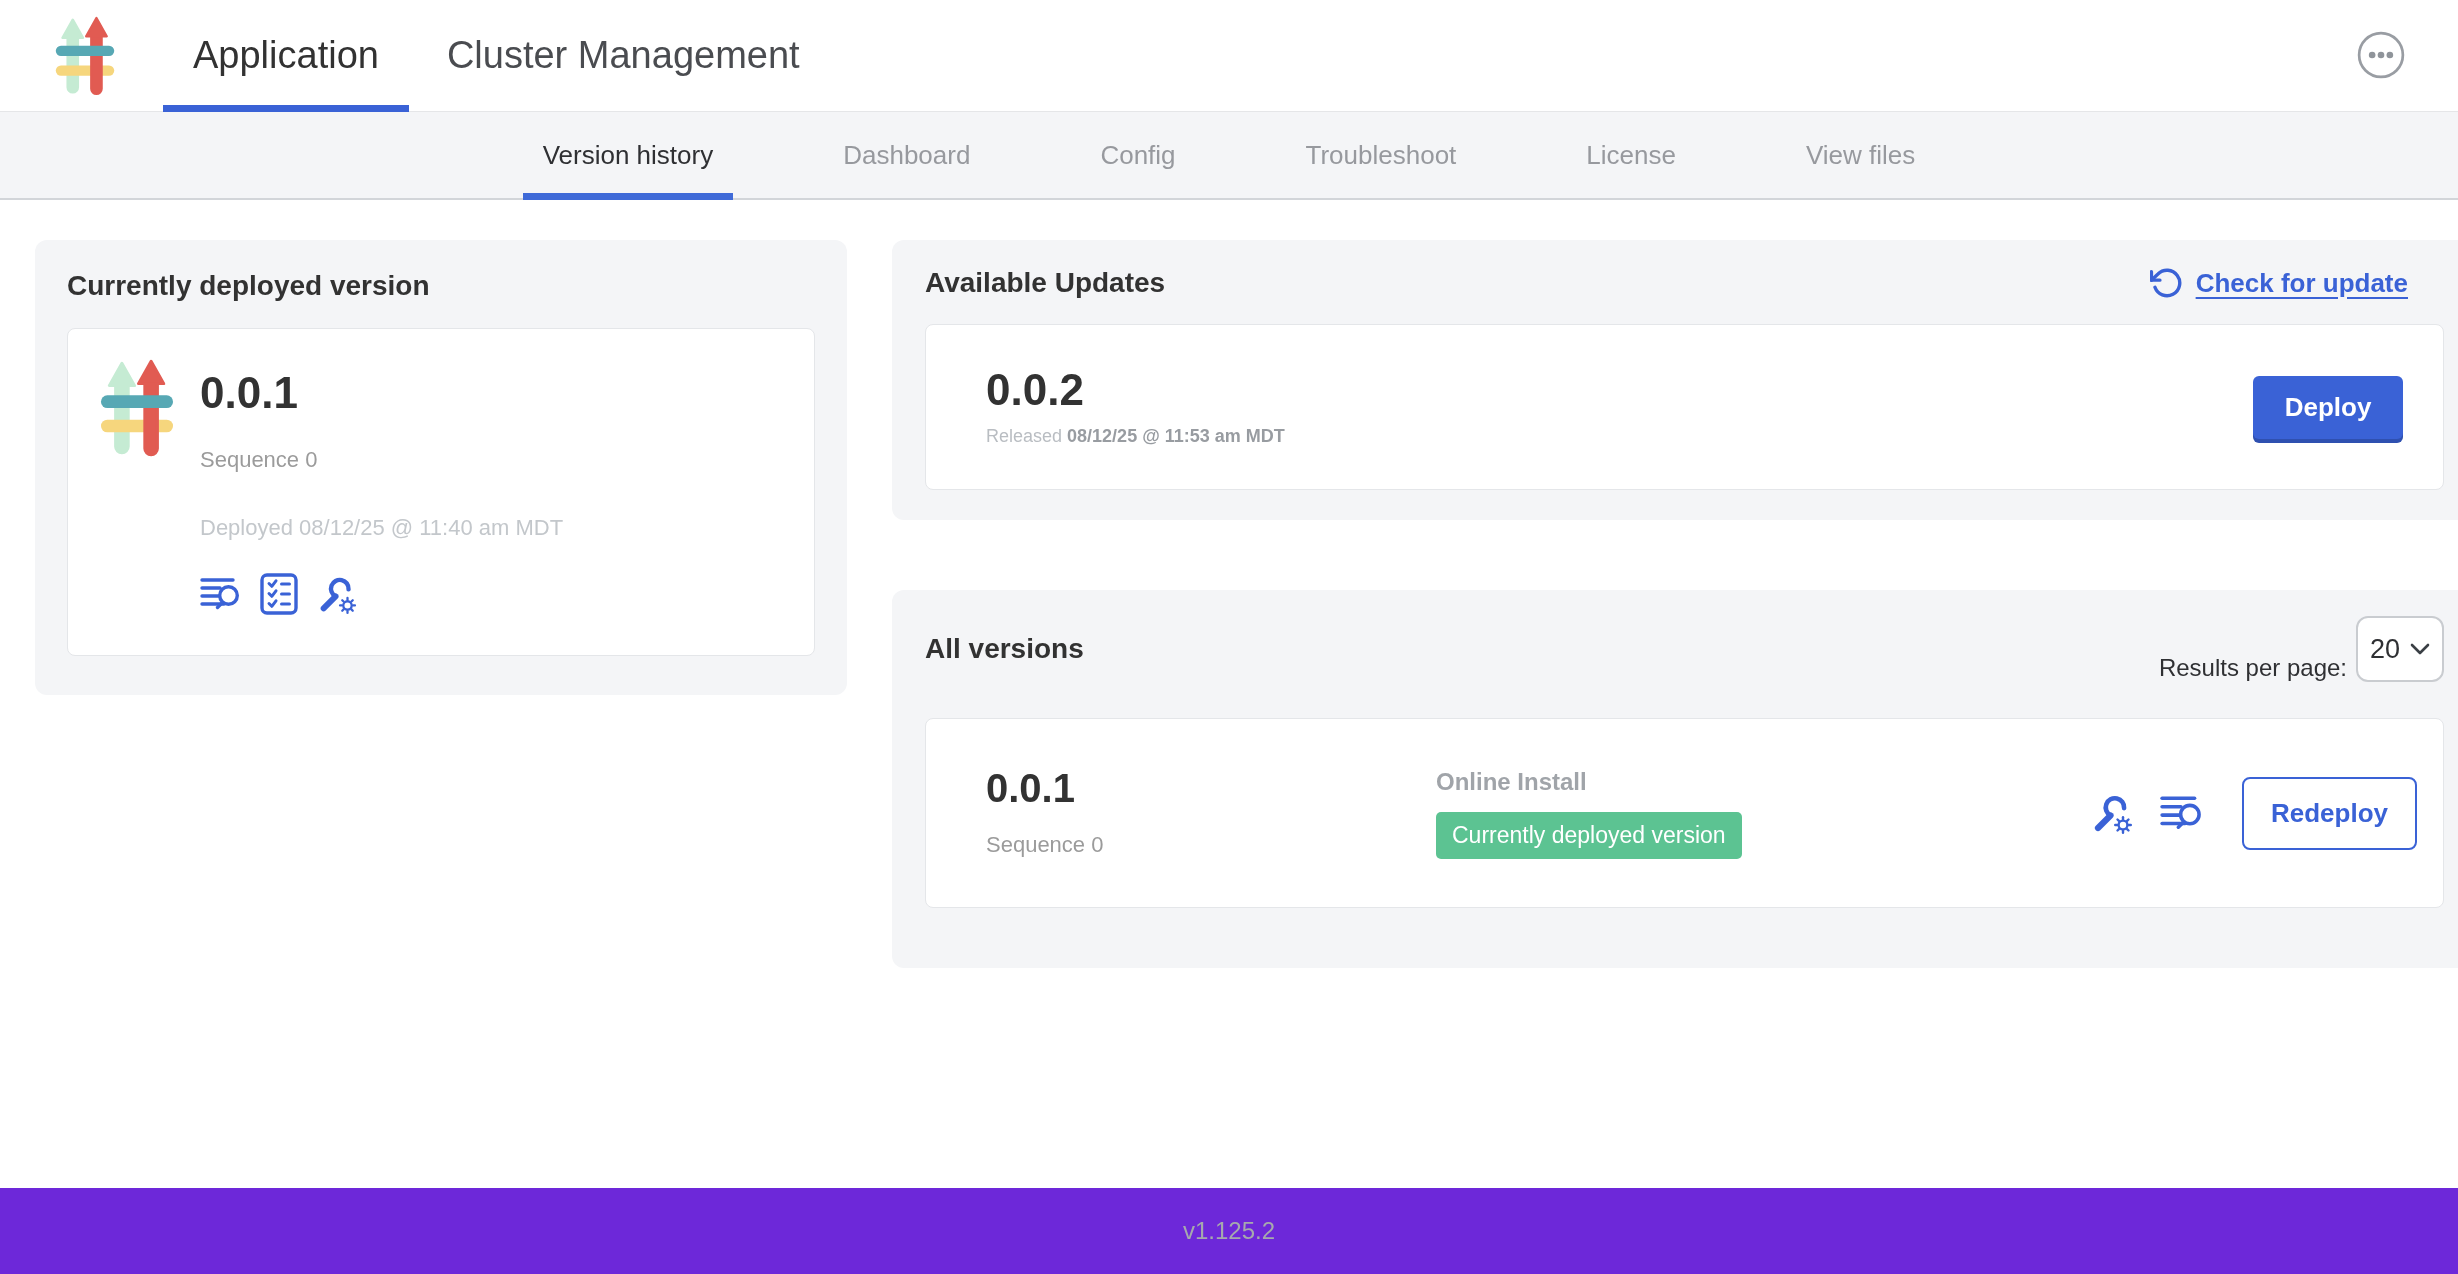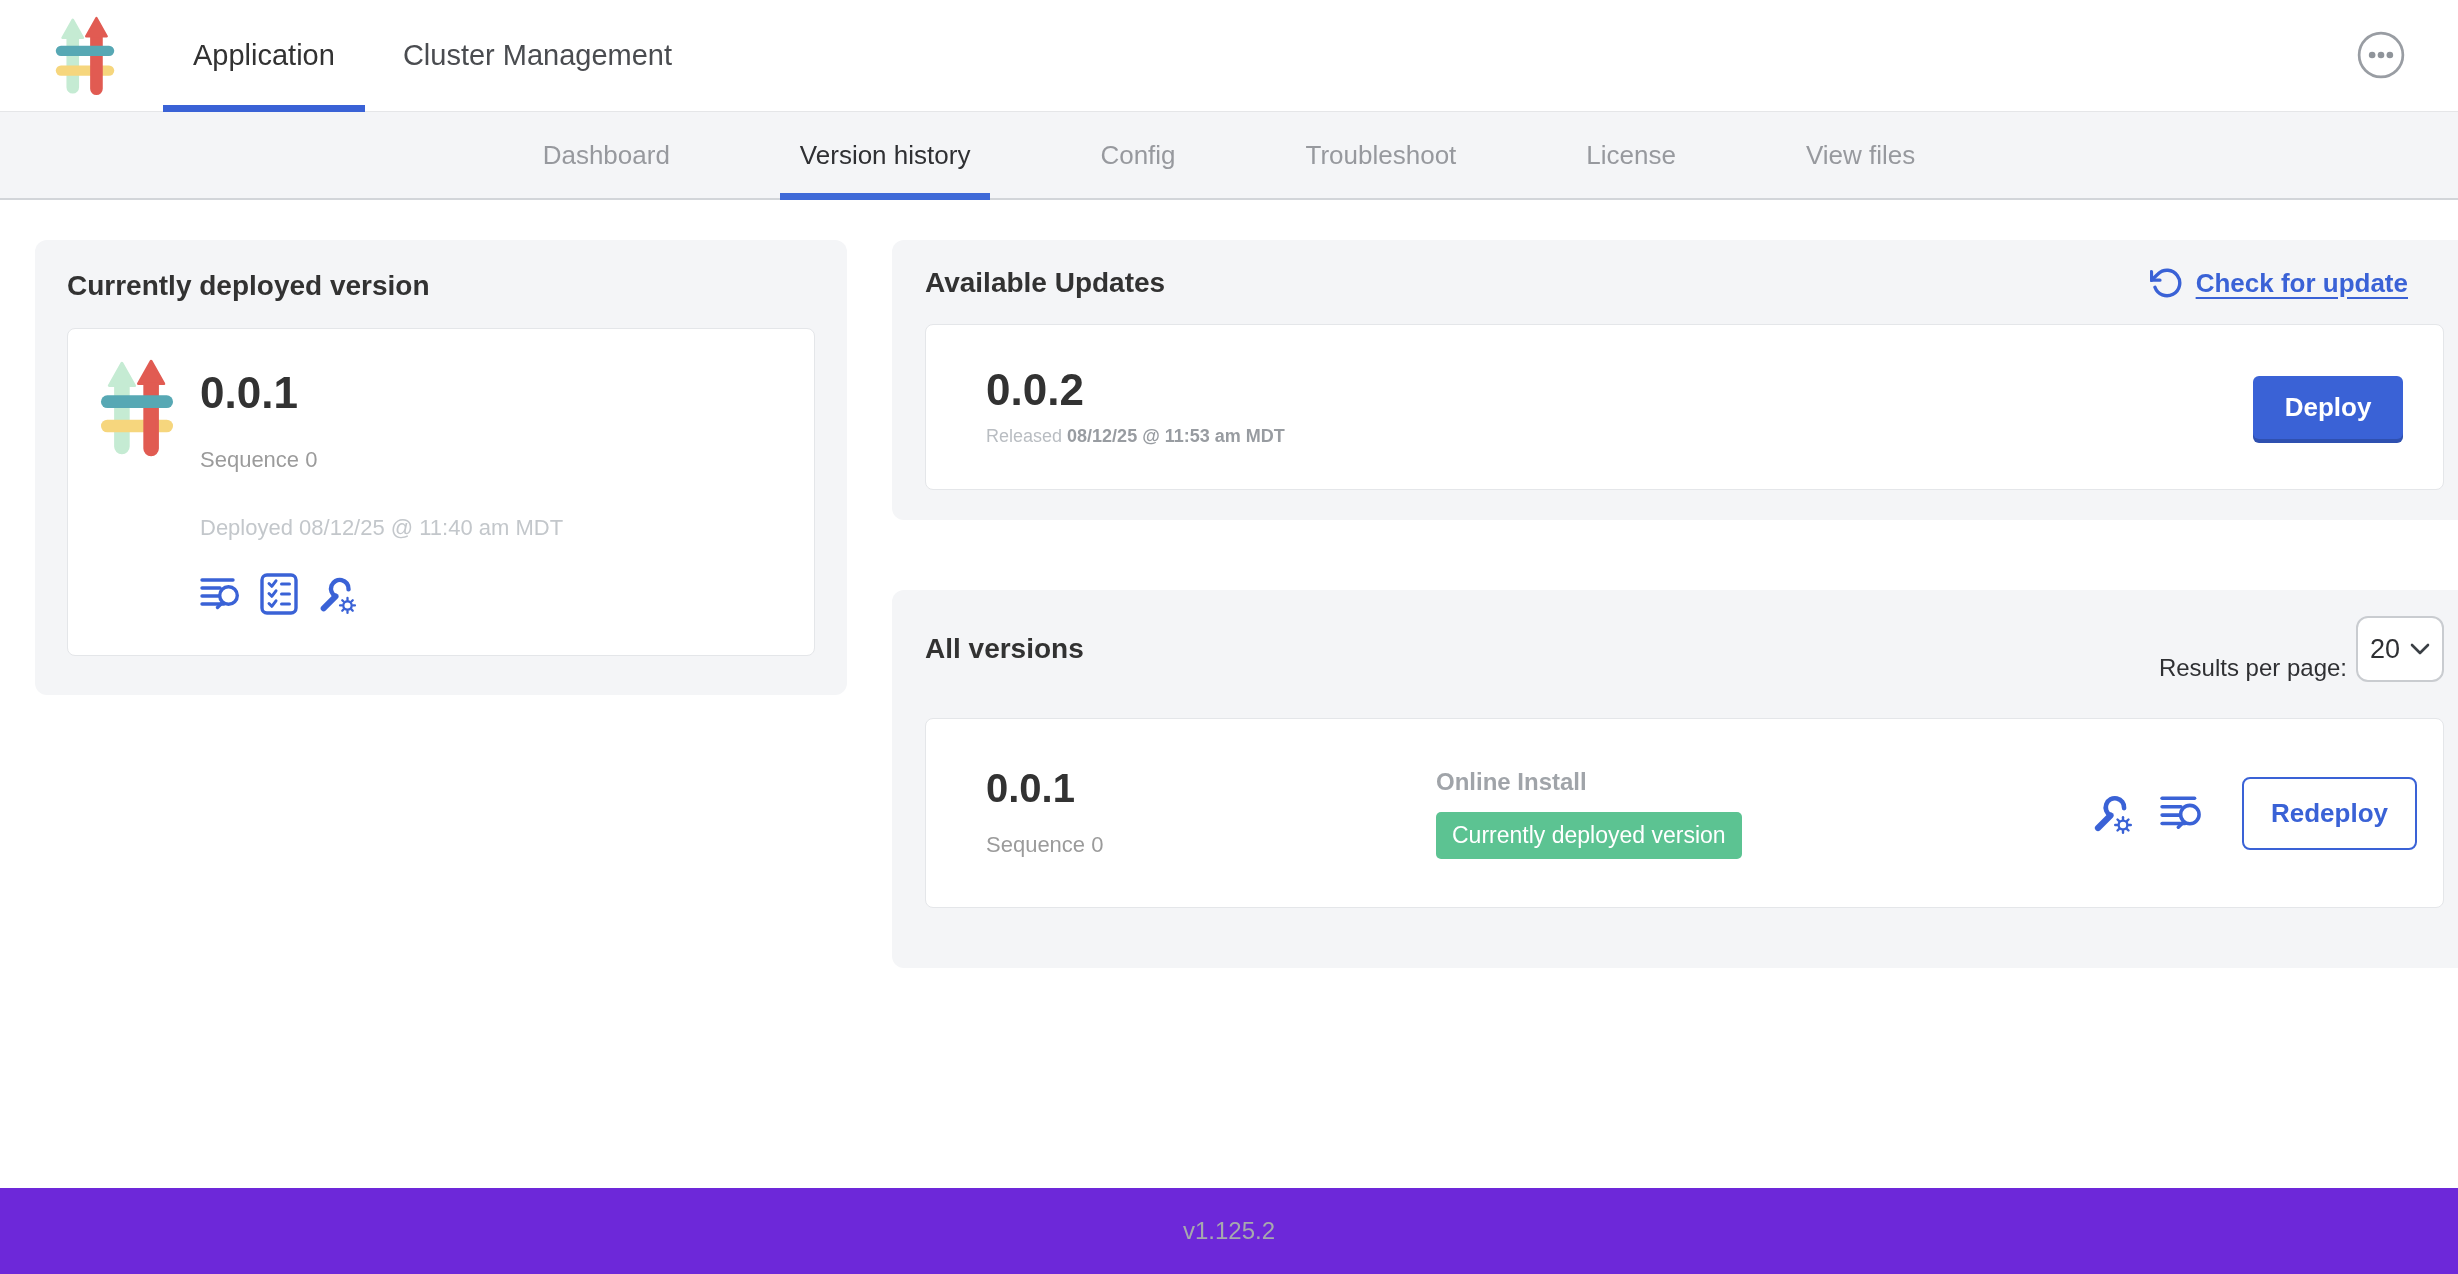--- a/index.html
+++ b/index.html
@@ -9,21 +9,21 @@
     background:#ffffff; color:#323232; overflow:hidden; position:relative;
   }
   
   .navbar {
     height:112px; background:#fff; border-bottom:1px solid #e5e6e8;
     display:flex; align-items:stretch; padding-left:55px; position:relative;
   }
   .navbar .logo { width:60px; align-self:center; margin-right:48px; display:flex; }
   .nav-tabs { display:flex; gap:8px; height:100%; }
   .nav-tab {
-    display:flex; align-items:center; padding:0 30px; font-size:29px;
+    display:flex; align-items:center; padding:0 30px; font-size:38px;
     color:#4a4c50; position:relative; cursor:pointer;justify-content:center;
   }
   .nav-tab.active { color:#323232; }
   .nav-tab.active::after {
     content:""; position:absolute; left:0; right:0; bottom:-1px; height:7px; background:#3a62d6;
   }
   .more-btn {
     position:absolute; right:52px; top:30px; width:50px; height:50px;
     background:transparent; border:none; cursor:pointer; padding:0; display:flex;
   }
@@ -140,25 +140,25 @@
         <circle cx="24" cy="24" r="21" fill="none" stroke="#999da3" stroke-width="2.6"></circle>
         <circle cx="15.5" cy="24" r="3.2" fill="#8f949a"></circle>
         <circle cx="24" cy="24" r="3.2" fill="#8f949a"></circle>
         <circle cx="32.5" cy="24" r="3.2" fill="#8f949a"></circle>
       </svg>
     </span>
   </button>
 </header>
 
 <nav class="subnav">
-  <div class="subnav-tab">
-    <span>Dashboard</span>
-  </div>
   <div class="subnav-tab active">
     <span>Version history</span>
+  </div>
+  <div class="subnav-tab">
+    <span>Dashboard</span>
   </div>
   <div class="subnav-tab">
     <span>Config</span>
   </div>
   <div class="subnav-tab">
     <span>Troubleshoot</span>
   </div>
   <div class="subnav-tab">
     <span>License</span>
   </div>

